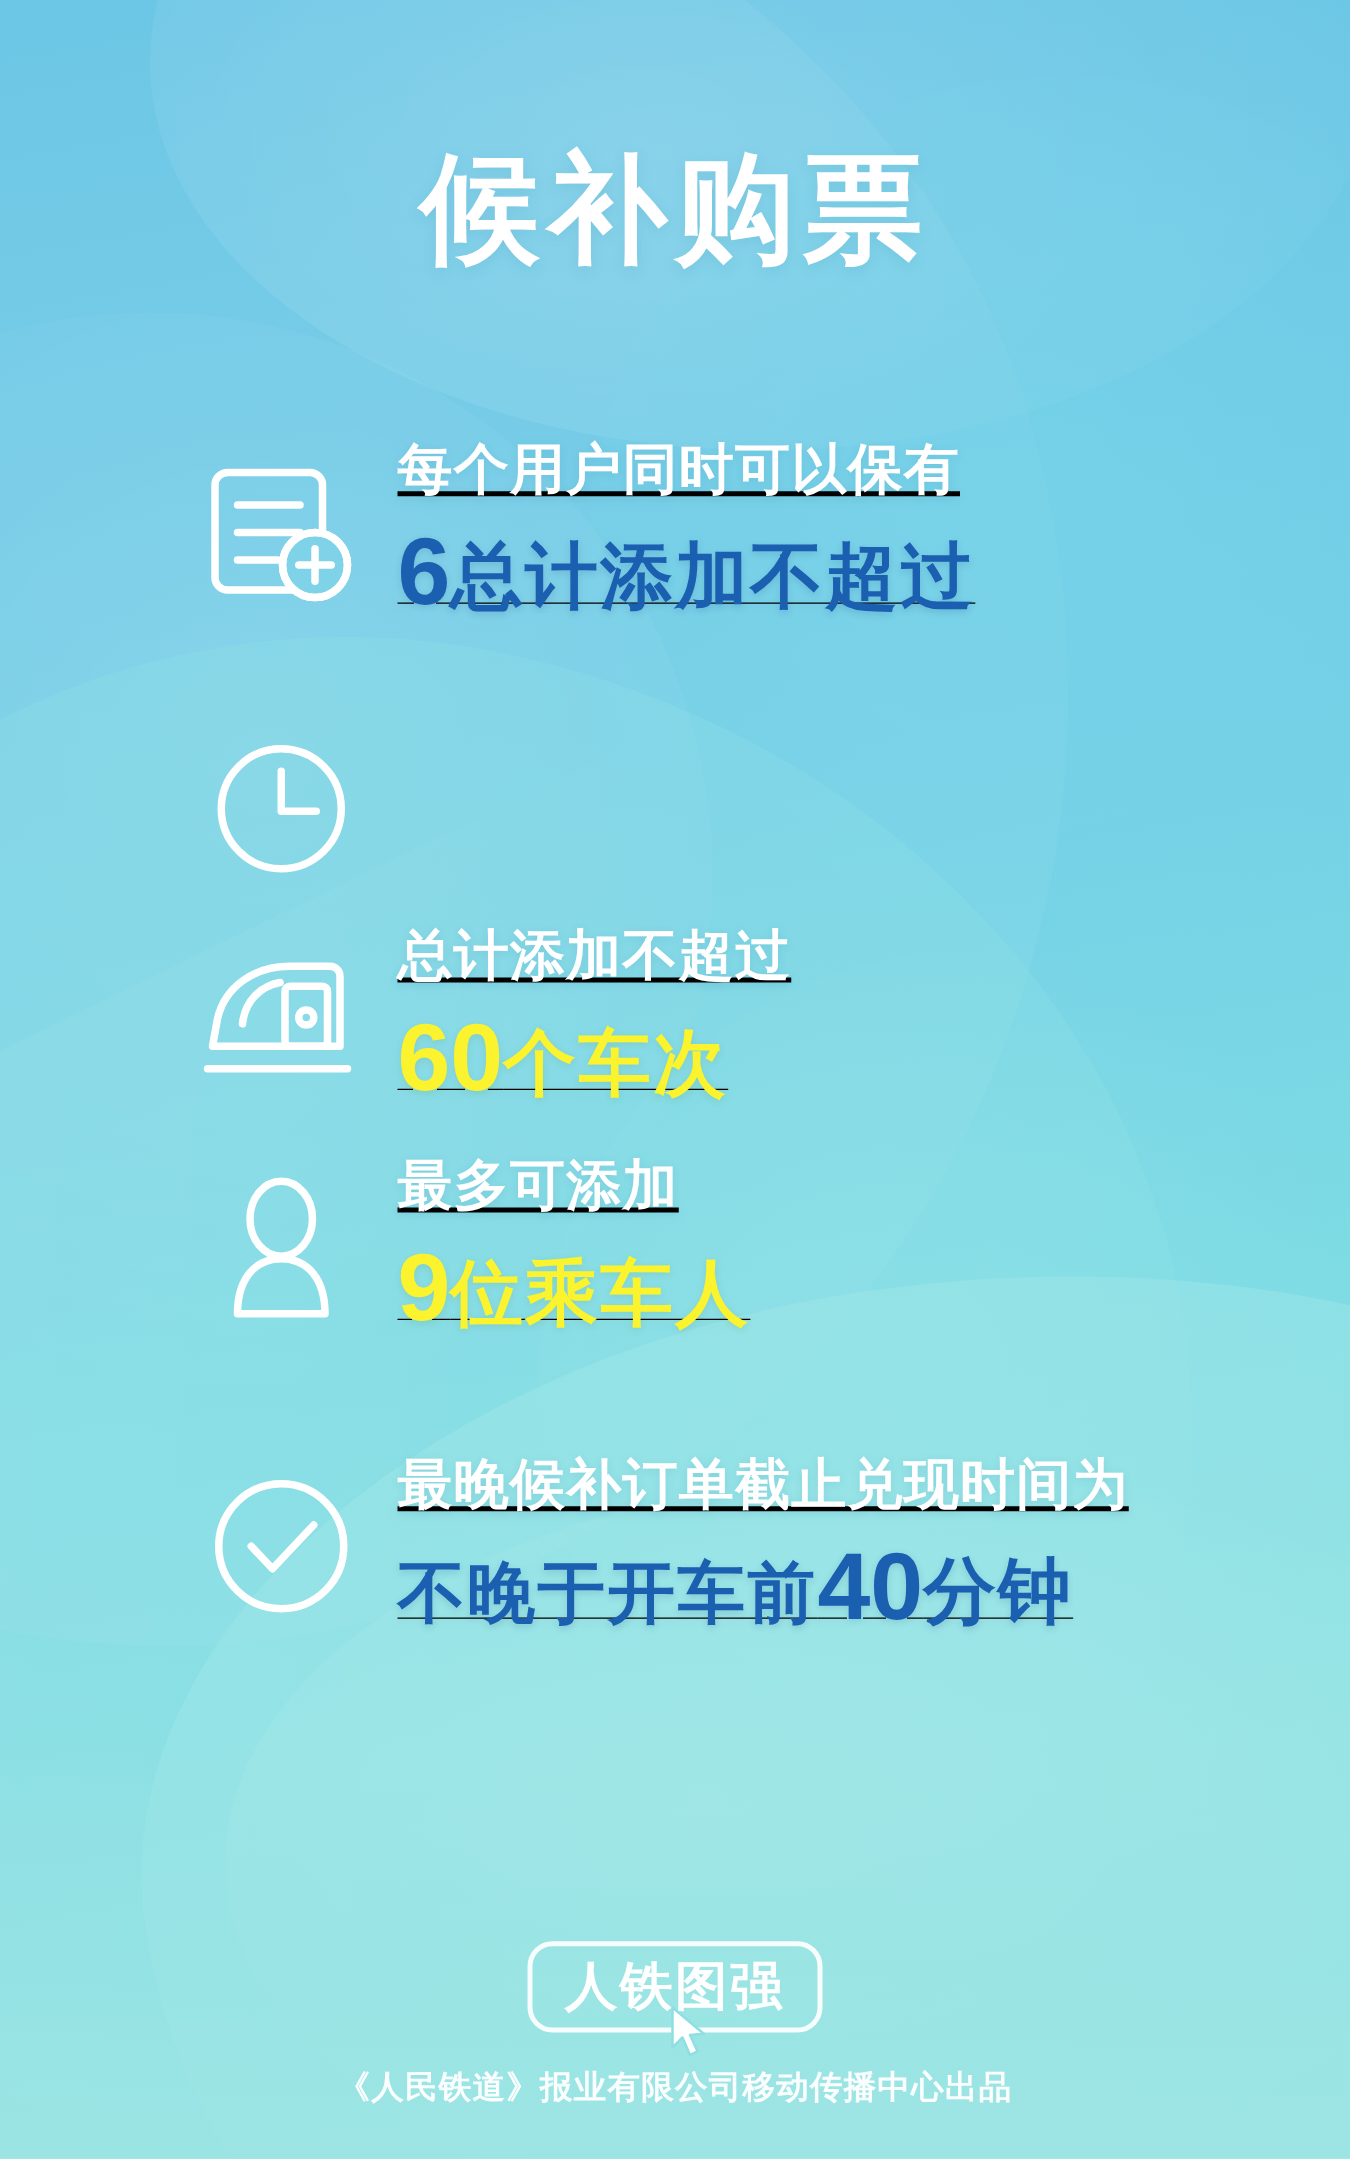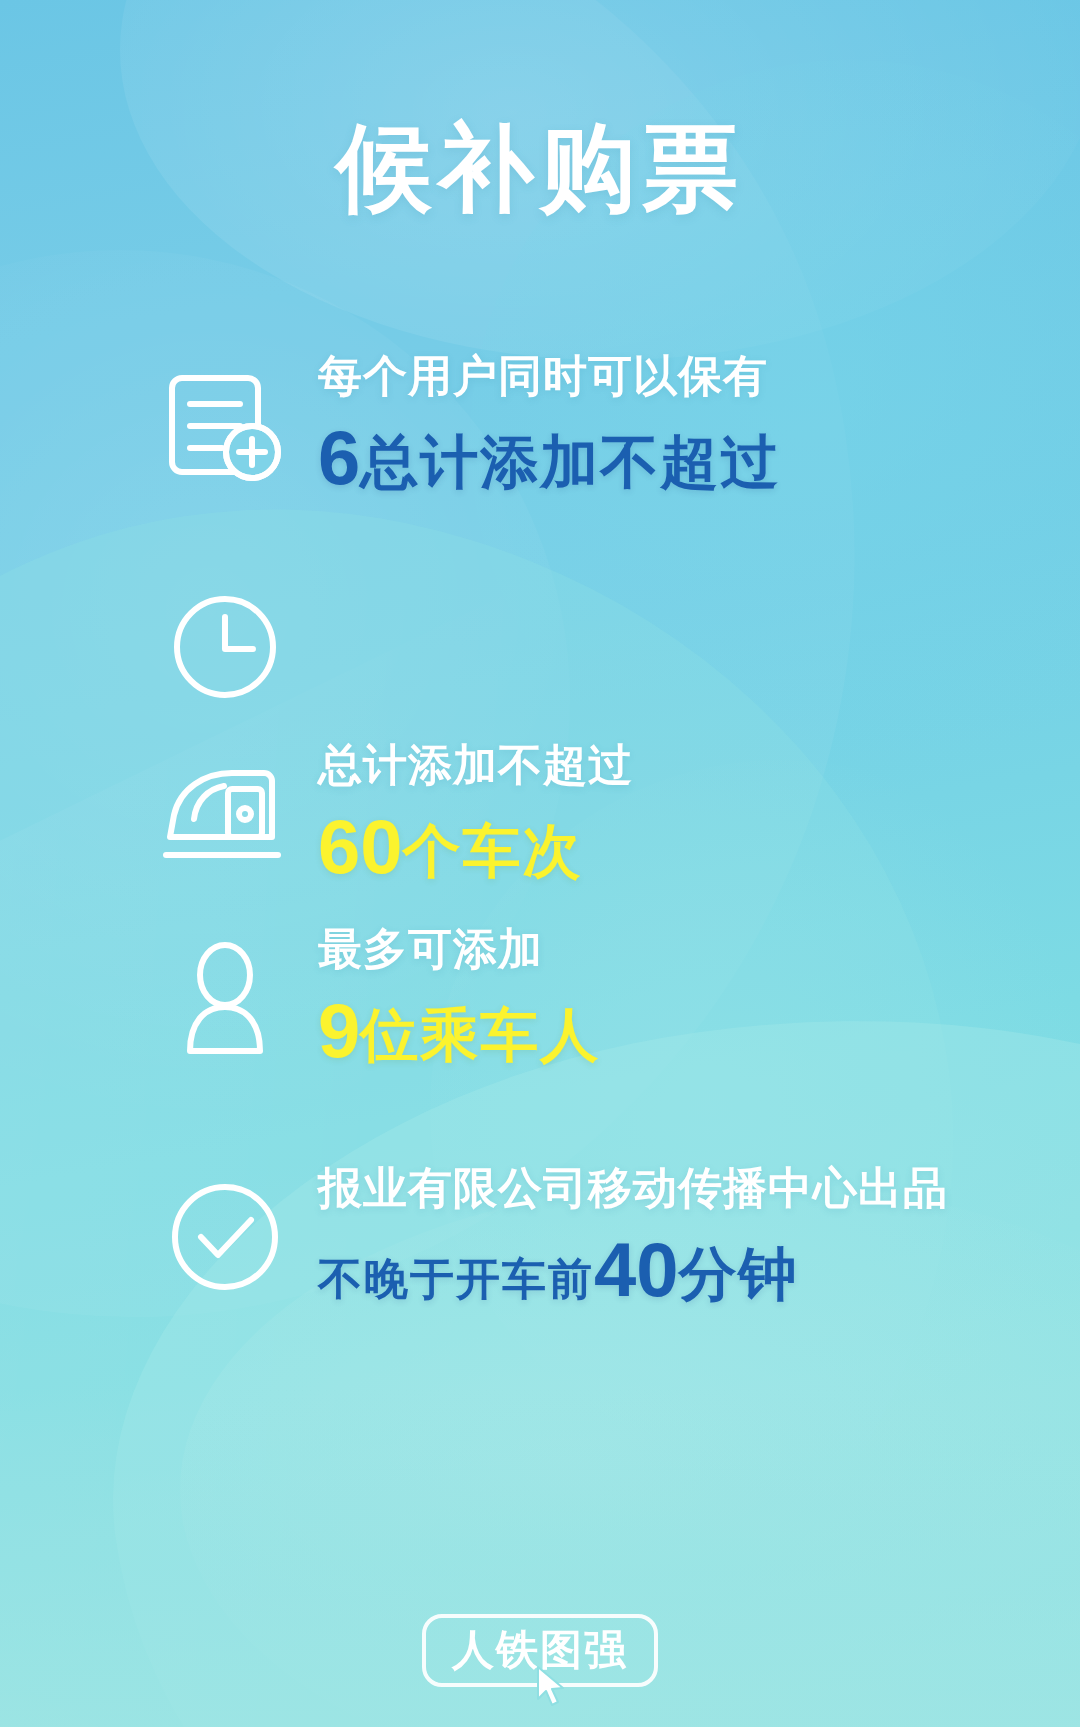--- a/index.html
+++ b/index.html
@@ -133,20 +133,21 @@
     width: 150px;
     min-width: 150px;
     display: flex;
     align-items: center;
     justify-content: center;
     color: #ffffff;
   }
   .item .text-cell {
     flex: 1;
     padding-left: 18px;
+    text-decoration: underline;
   }
   .line-top {
     font-size: 44px;
     font-weight: bold;
     color: #ffffff;
     letter-spacing: 1px;
     line-height: 1.25;
     text-shadow: 0 2px 7px rgba(60,150,180,0.20);
     white-space: nowrap;
   }
@@ -163,21 +164,21 @@
   }
   .unit {
     font-size: 58px;
     font-weight: bold;
     letter-spacing: 2px;
   }
   .c-blue { color: #1b5fb0; text-shadow: 0 2px 6px rgba(30,70,130,0.16); }
   .c-yellow { color: #fbf32e; text-shadow: 0 2px 6px rgba(90,140,70,0.16); }
 
   .tail-pre {
-    font-size: 44px;
+    font-size: 54px;
     font-weight: bold;
     letter-spacing: 2px;
   }
 
   
   .item-0 { margin-bottom: 84px; }
   .item-1 { margin-bottom: 30px; }
   .item-2 { margin-bottom: 30px; }
   .item-3 { margin-bottom: 84px; margin-top: 18px; }
   .item-4 { margin-bottom: 0; }
@@ -306,31 +307,32 @@
     </div>
 
     <div class="item item-4">
       <div class="icon-cell">
         <svg width="124" height="124" viewBox="0 0 124 124" fill="none" stroke="#ffffff" stroke-width="6" stroke-linecap="round" stroke-linejoin="round">
           <circle cx="62" cy="62" r="50"></circle>
           <polyline points="38,62 55,80 88,45"></polyline>
         </svg>
       </div>
       <div class="text-cell">
-        <div class="line-top">报业有限公司移动传播中心出品</div>
+        <div class="line-top">最晚候补订单截止兑现时间为</div>
         <div class="line-main">
           <span class="tail-pre c-blue">不晚于开车前</span><span class="num c-blue">40</span><span class="unit c-blue">分钟</span>
         </div>
       </div>
     </div>
 
   </div>
 
   <div class="footer">
     <div class="logo-badge">
       <span>人铁图强</span>
       <svg class="cursor-glyph" viewBox="0 0 34 44">
         <path d="M4 2 L4 34 L12 26 L18 40 L24 37 L18 24 L29 23 Z" fill="#ffffff" stroke="#8fdfe2" stroke-width="2" stroke-linejoin="round"></path>
       </svg>
     </div>
+    <div class="credit">《人民铁道》报业有限公司移动传播中心出品</div>
   </div>
 
 </div>
 
 </body></html>

